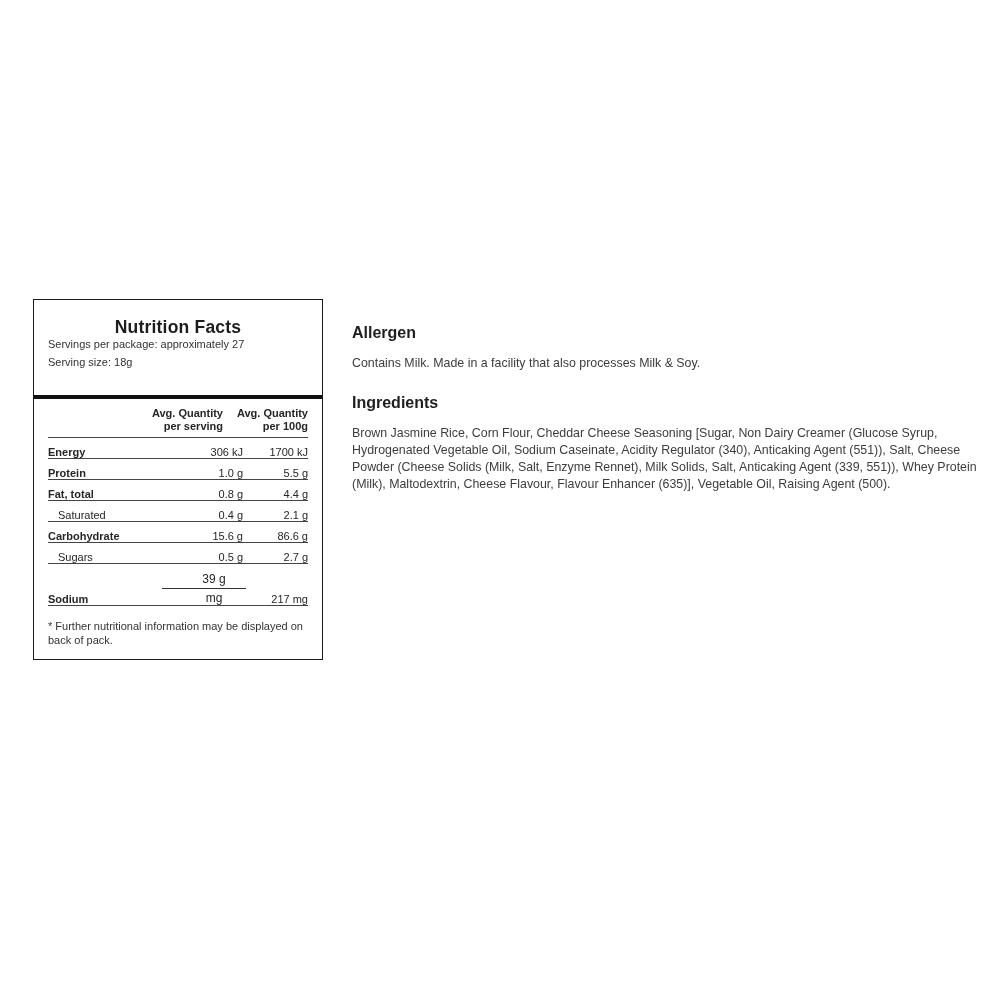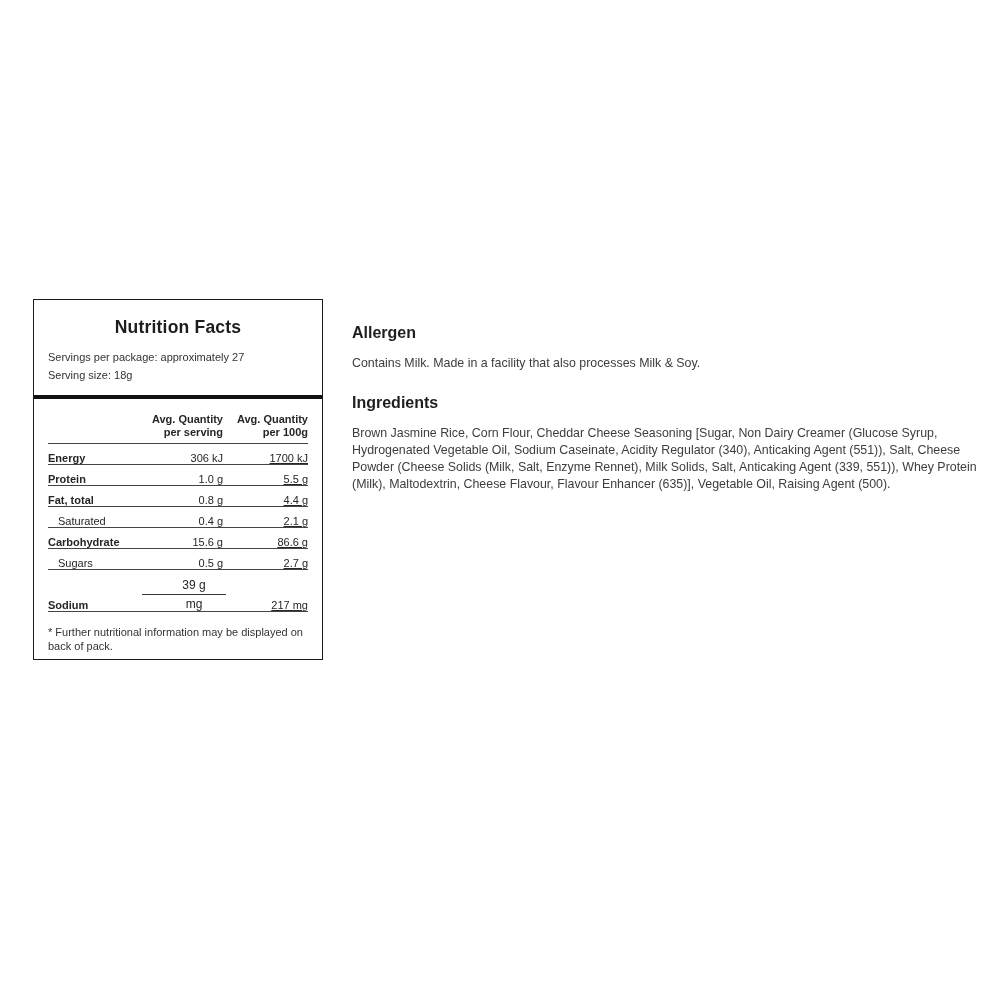--- a/index.html
+++ b/index.html
@@ -22,31 +22,31 @@
   }
   .nf-header { padding: 17px 14px 0 14px; height: 95px; }
   .nf-title {
     font-size: 17.5px;
     font-weight: bold;
     color: #1d1d1d;
     letter-spacing: 0.2px;
     text-align: center;
   }
   .nf-sub { font-size: 11px; color: #333; }
-  .nf-sub.first { margin-top: 13px; }
+  .nf-sub.first { }
   .nf-sub.second { margin-top: 6px; }
 
   .nf-divider { border-top: 4px solid #111; }
 
   .nf-table { padding: 0 14px; }
   .nf-cols {
     display: flex;
     justify-content: flex-end;
     align-items: flex-end;
-    height: 45px;
+    height: 39px;
     padding-bottom: 4px;
     border-bottom: 1px solid #444;
   }
   .nf-col-h {
     font-size: 11px; font-weight: bold;
     line-height: 13px; text-align: right;
     white-space: nowrap;
   }
   .nf-col-h.serving { width: 78px; }
   .nf-col-h.per100  { width: 85px; }
@@ -55,21 +55,21 @@
     display: flex;
     align-items: flex-end;
     height: 21px;
     border-bottom: 1px solid #444;
     font-size: 11px;
   }
   .nf-row .lbl { flex: 1; }
   .nf-row .lbl.b { font-weight: bold; }
   .nf-row .lbl.indent { padding-left: 10px; }
   .nf-row .v1 { width: 78px; text-align: right; }
-  .nf-row .v2 { width: 85px; text-align: right; text-decoration: underline; }
+  .nf-row .v2 { width: 65px; text-align: right; }
 
   .nf-row.sodium { height: 42px; }
   .frac { width: 84px; margin-right: -3px; font-size: 12px; }
   .frac .ft {
     text-align: center;
     padding: 0 6px 2px 26px;
     border-bottom: 1px solid #333;
   }
   .frac .fb { text-align: center; padding: 2px 6px 0 26px; }
 

